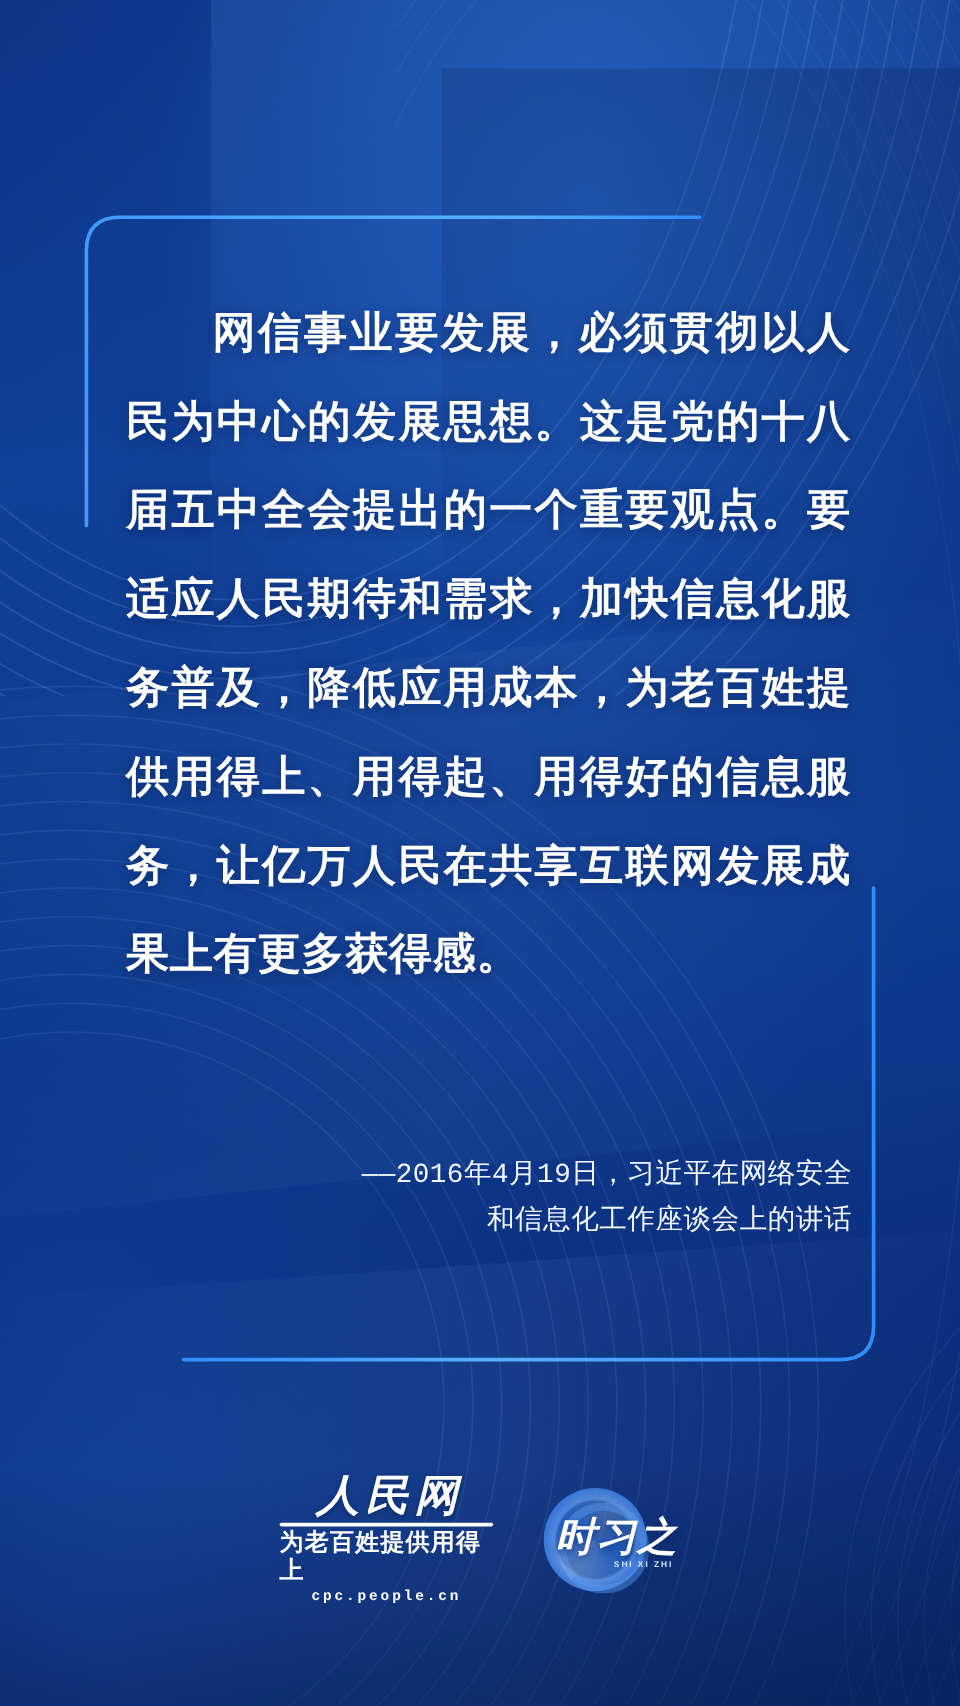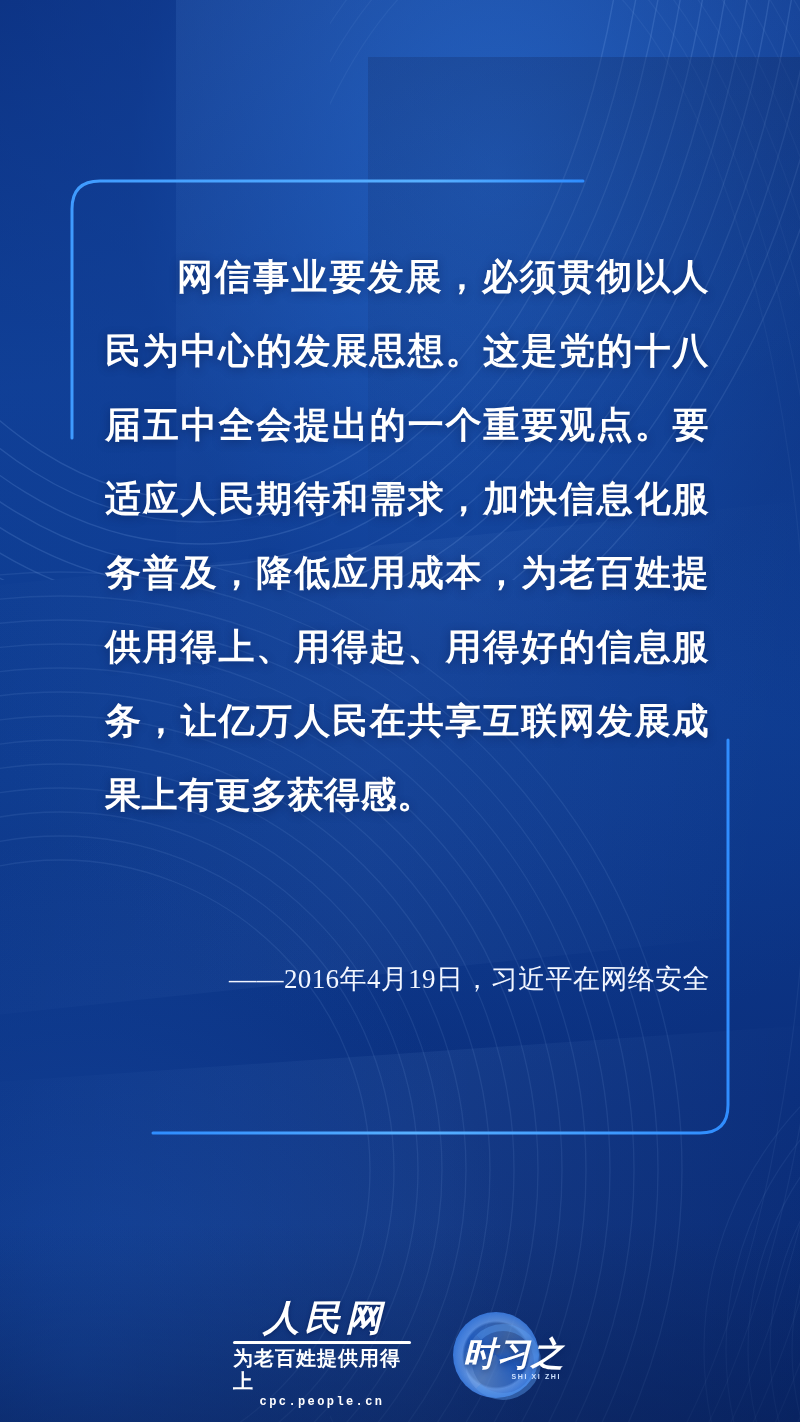--- a/index.html
+++ b/index.html
@@ -68,33 +68,33 @@
     text-justify:inter-character;
     text-shadow:0 2px 10px rgba(4,20,64,.45);
   }
   .quote p{margin:0;text-indent:2em;}
 
   
   .attrib{
     position:absolute;
     left:150px;top:960px;width:560px;
     color:#f2f6ff;
-    font-family:Liberation Serif, serif;
-    font-size:27px;
+    font-family:Liberation Mono, monospace;
+    font-size:23px;
     line-height:38px;
     text-align:right;
     letter-spacing:.4px;
     font-weight:400;
   }
   .attrib span{display:block;}
 
   
   .footer{
     position:absolute;
-    left:0;top:1304px;width:800px;height:100px;
+    left:0;top:1232px;width:800px;height:100px;
     display:flex;align-items:center;justify-content:center;gap:30px;
   }
 
   .logo-pd{
     display:flex;flex-direction:column;align-items:center;
     width:178px;
   }
   .logo-pd .cal{
     font-family:"Liberation Serif","DejaVu Serif",serif;
     font-style:italic;
@@ -247,20 +247,21 @@
       <path d="M 728 740 L 728 1105 Q 728 1133 700 1133 L 153 1133" fill="none" stroke="url(#gBot)" stroke-width="3" stroke-linecap="round"></path>
     </svg>
   </div>
 
   <div class="quote">
     <p>网信事业要发展，必须贯彻以人民为中心的发展思想。这是党的十八届五中全会提出的一个重要观点。要适应人民期待和需求，加快信息化服务普及，降低应用成本，为老百姓提供用得上、用得起、用得好的信息服务，让亿万人民在共享互联网发展成果上有更多获得感。</p>
   </div>
 
   <div class="attrib">
     <span>——2016年4月19日，习近平在网络安全</span>
+    <span>和信息化工作座谈会上的讲话</span>
   </div>
 
   <div class="footer">
 
     <div class="logo-pd">
       <div class="cal">人民网</div>
       <div class="rule"></div>
       <div class="cn">为老百姓提供用得上</div>
       <div class="url">cpc.people.cn</div>
     </div>

